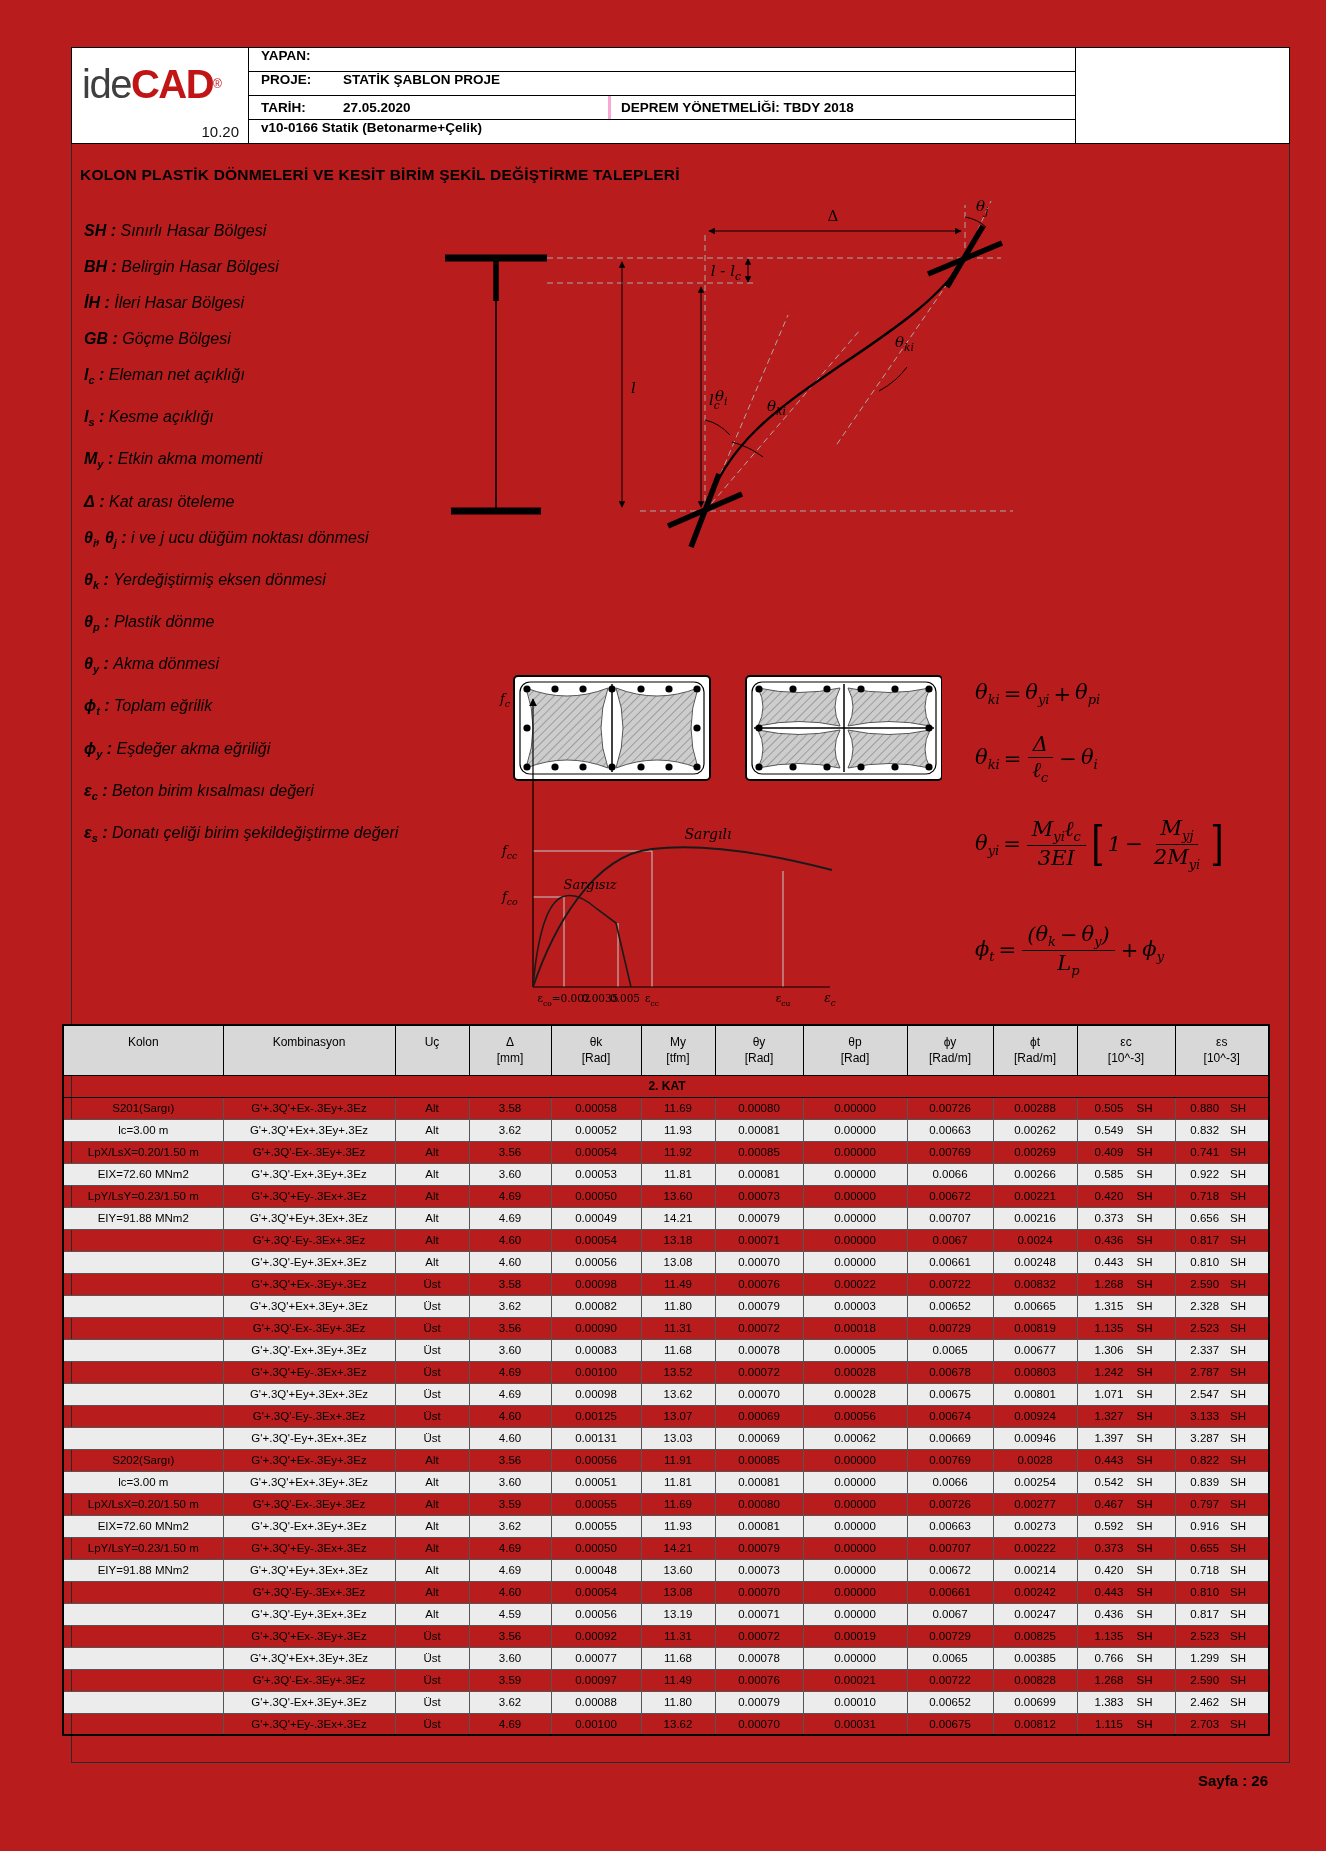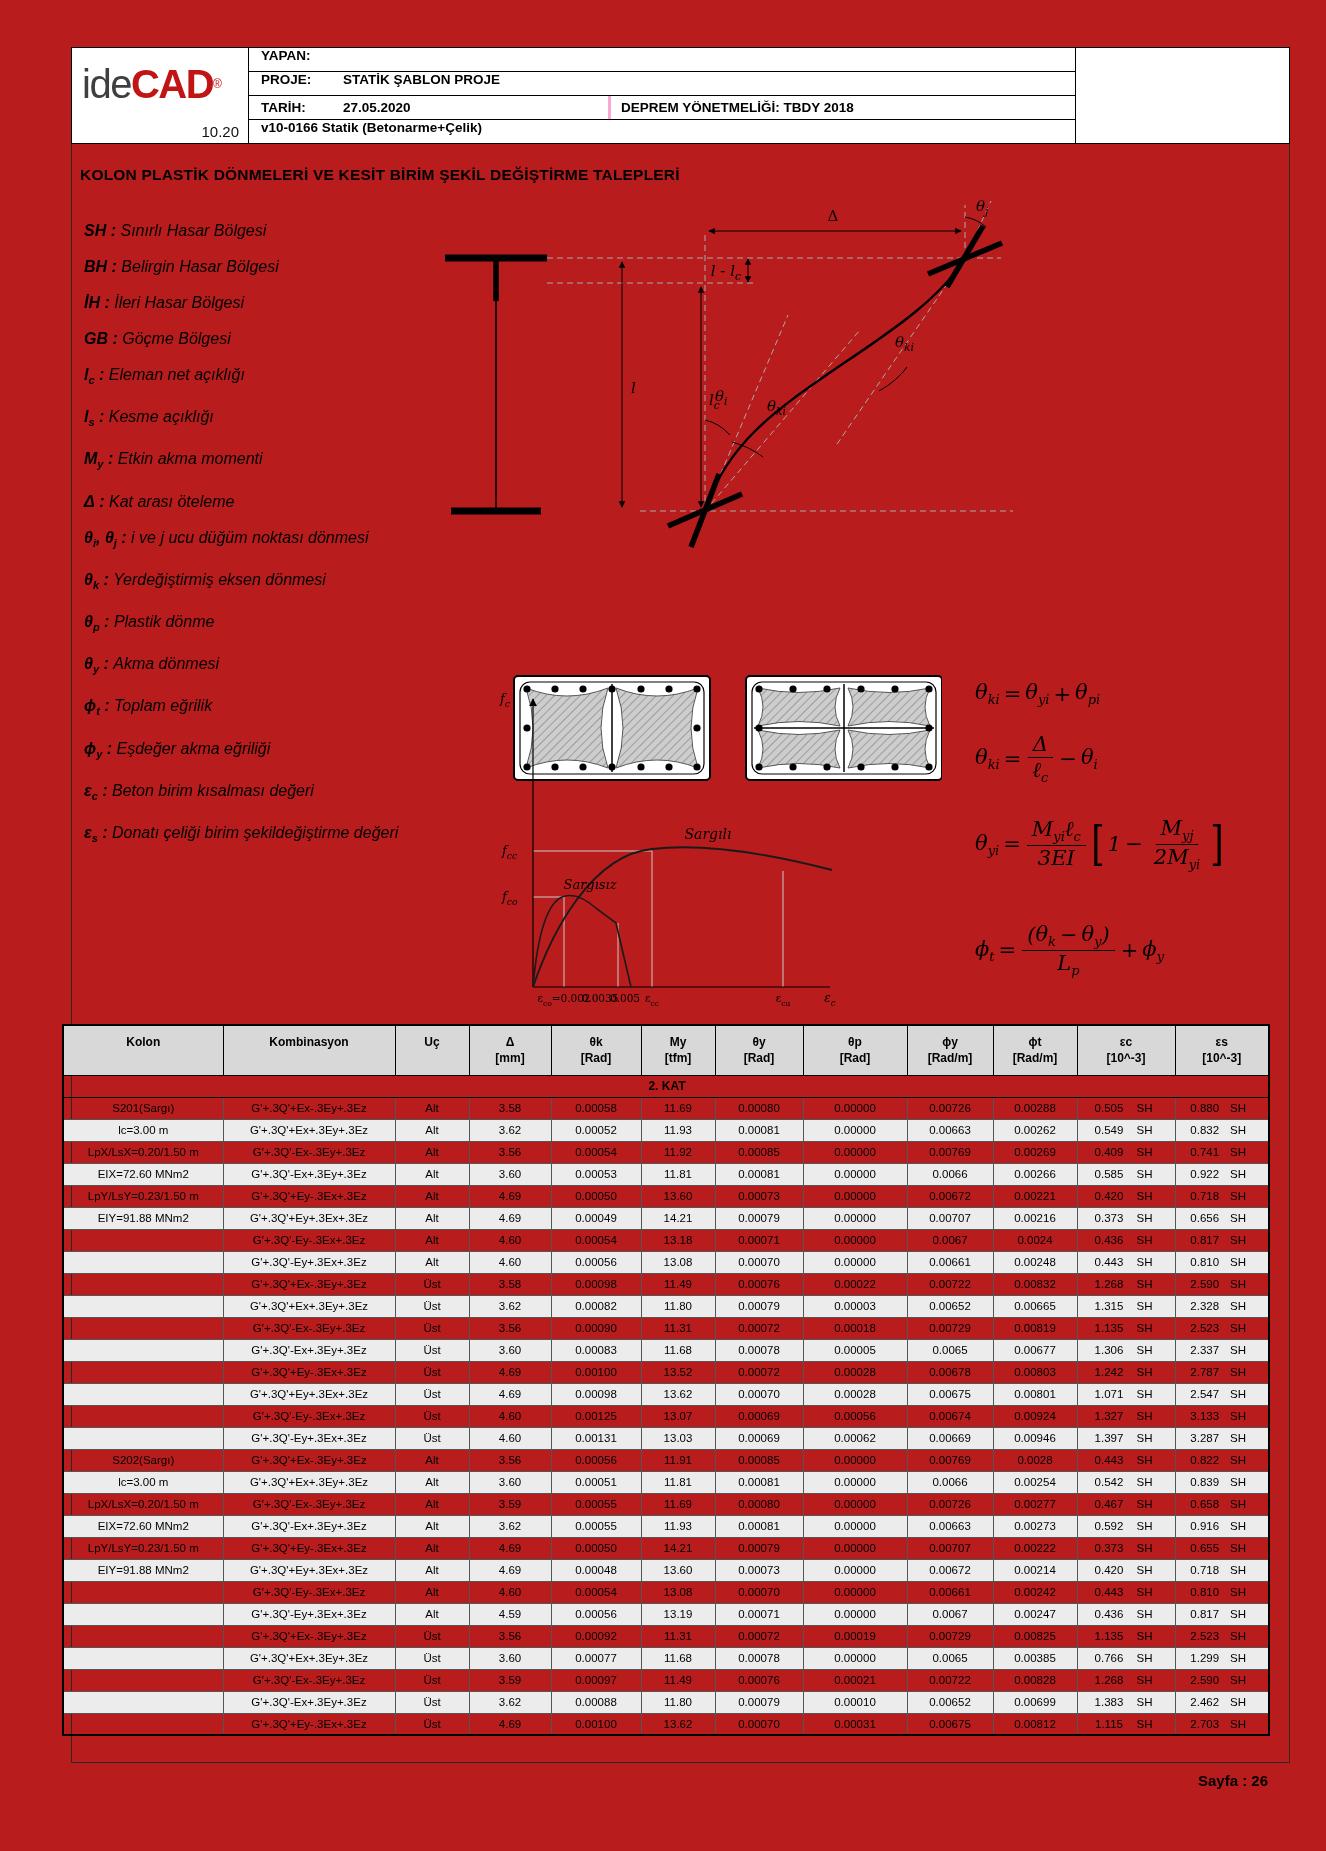--- a/index.html
+++ b/index.html
@@ -47,21 +47,21 @@
   .msym sub{font-size:13px;font-style:italic}
   .mop{padding:0 4px;font-style:normal}
   .frac{display:inline-flex;flex-direction:column;align-items:center;margin:0 2px}
   .frac .fr-num{border-bottom:1.4px solid #000;padding:0 5px;line-height:1.2;display:flex;align-items:center}
   .frac .fr-den{padding:0 5px;line-height:1.2;display:flex;align-items:center}
   .bracket{font-size:46px;font-weight:200;font-style:normal;line-height:.85;padding:0 1px;transform:scaleX(.75)}
 
   
   .data-table{position:absolute;left:62px;top:1024px;width:1206px;border-collapse:collapse;font-size:11.5px;border:2px solid #000;table-layout:fixed}
   .data-table th,.data-table td{border:1px solid #555;height:22px;padding:0 2px;text-align:center;vertical-align:middle;overflow:hidden;white-space:nowrap}
-  .data-table th{background:#d8d8d8;font-weight:700;font-size:12px;height:50px;border:1px solid #000}
+  .data-table th{background:#d8d8d8;font-weight:400;font-size:12px;height:50px;border:1px solid #000}
   .data-table th .unit{font-size:12px;margin-top:2px}
   .sec-row td{font-weight:700;text-align:center;padding-left:4px;font-size:12px;border:1px solid #000}
   tr.zebra td{background:#ececec}
   .cell-split{display:flex;align-items:center;padding:0 6px 0 2px}
   .cell-split .v{flex:1;text-align:center}
   .cell-split .s{width:30px;text-align:left}
 
   .footer{position:absolute;right:58px;top:1772px;font-size:15px;font-weight:700}
 </style>
 </head>
@@ -852,21 +852,21 @@
           <td>0.00726</td>
           <td>0.00277</td>
           <td>
             <div class="cell-split">
               <span class="v">0.467</span>
               <span class="s">SH</span>
             </div>
           </td>
           <td>
             <div class="cell-split">
-              <span class="v">0.658</span>
+              <span class="v">0.797</span>
               <span class="s">SH</span>
             </div>
           </td>
         </tr>
         <tr class="zebra">
           <td>EIX=72.60 MNm2</td>
           <td>G'+.3Q'-Ex+.3Ey+.3Ez</td>
           <td>Alt</td>
           <td>3.62</td>
           <td>0.00055</td>

